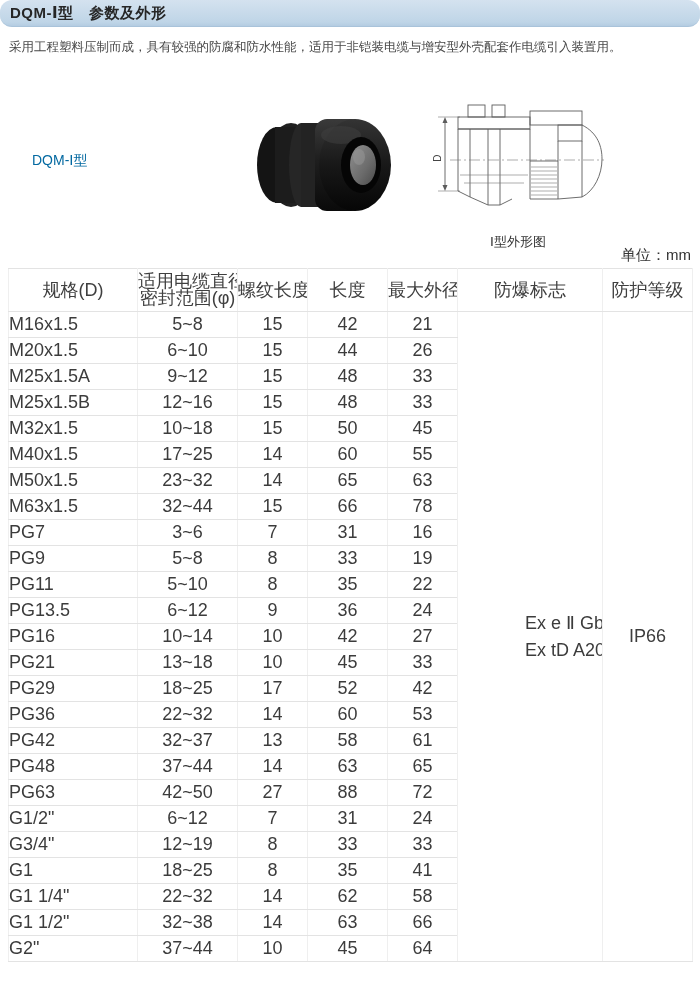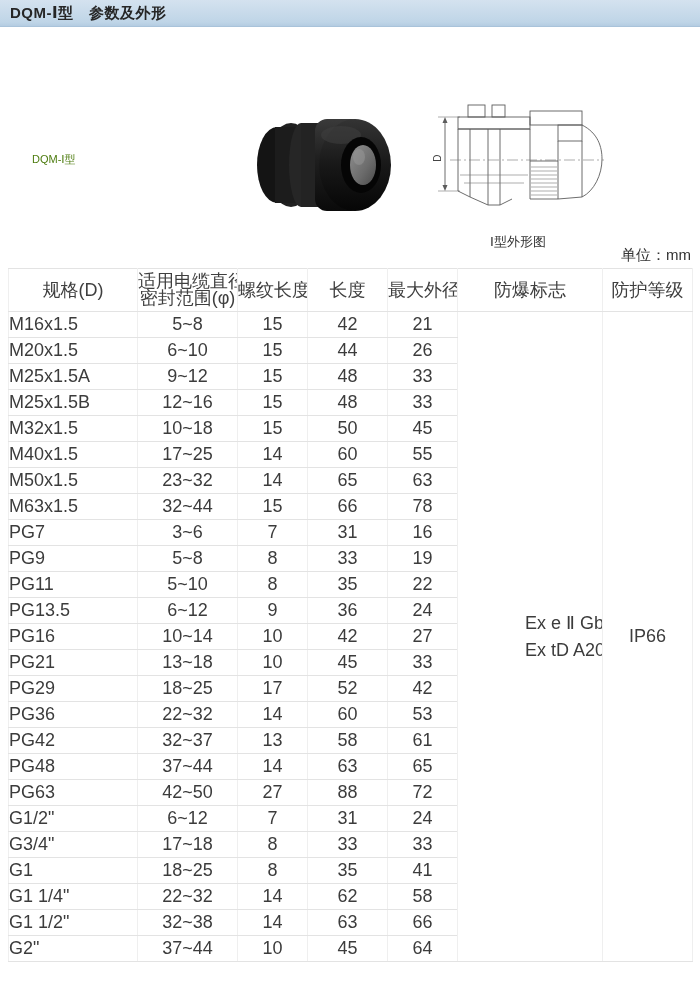--- a/index.html
+++ b/index.html
@@ -6,29 +6,30 @@
   .page{
     position:relative;width:700px;height:987px;background:#ffffff;overflow:hidden;
     font-family:"Liberation Sans","DejaVu Sans",sans-serif;color:#3c3c3c;
   }
   
   .title-bar{
     position:absolute;top:0;left:0;width:700px;height:27px;
     background:linear-gradient(180deg,#d4e2ef 0%,#bfd5e7 85%,#b4cce1 100%);
     display:flex;align-items:center;box-sizing:border-box;padding-left:10px;
     border-bottom:1px solid #a9c3da;
+    border-radius:12px;
   }
   .title-bar .title{font-size:15px;font-weight:bold;color:#262626;letter-spacing:.5px;}
   
   .desc{
     position:absolute;top:39px;left:9px;width:684px;
     font-size:12.5px;color:#474747;line-height:17px;
   }
   
-  .model-label{position:absolute;left:32px;top:152px;font-size:11px;color:#4d7c0f;}
+  .model-label{position:absolute;left:32px;top:152px;font-size:14px;color:#0369a1;}
   .photo{position:absolute;left:249px;top:109px;width:150px;height:112px;}
   .drawing{position:absolute;left:430px;top:87px;width:176px;height:148px;}
   .drawing-caption{
     position:absolute;left:430px;top:233px;width:176px;text-align:center;
     font-size:13px;color:#333;
   }
   .unit-label{
     position:absolute;right:9px;top:246px;font-size:15px;color:#333;
   }
   
@@ -59,20 +60,21 @@
 </style>
 </head>
 <body>
 
 <div class="page">
 
   <div class="title-bar">
     <span class="title">DQM-Ⅰ型　参数及外形</span>
   </div>
 
+  <div class="desc">采用工程塑料压制而成，具有较强的防腐和防水性能，适用于非铠装电缆与增安型外壳配套作电缆引入装置用。</div>
 
   <div class="model-label">DQM-Ⅰ型</div>
 
   <svg class="photo" viewBox="0 0 150 112">
     <defs>
       <linearGradient id="bodyGrad" x1="0" y1="0" x2="0" y2="1">
         <stop offset="0" stop-color="#3a3a3a"></stop>
           <stop offset="0.45" stop-color="#1e1e1e"></stop>
           <stop offset="1" stop-color="#0a0a0a"></stop>
       </linearGradient>
@@ -298,21 +300,21 @@
         </tr>
         <tr>
           <td class="col-spec">G1/2"</td>
           <td class="">6~12</td>
           <td class="">7</td>
           <td class="">31</td>
           <td class="">24</td>
         </tr>
         <tr>
           <td class="col-spec">G3/4"</td>
-          <td class="">17~18</td>
+          <td class="">12~19</td>
           <td class="">8</td>
           <td class="">33</td>
           <td class="">33</td>
         </tr>
         <tr>
           <td class="col-spec">G1</td>
           <td class="">18~25</td>
           <td class="">8</td>
           <td class="">35</td>
           <td class="">41</td>

